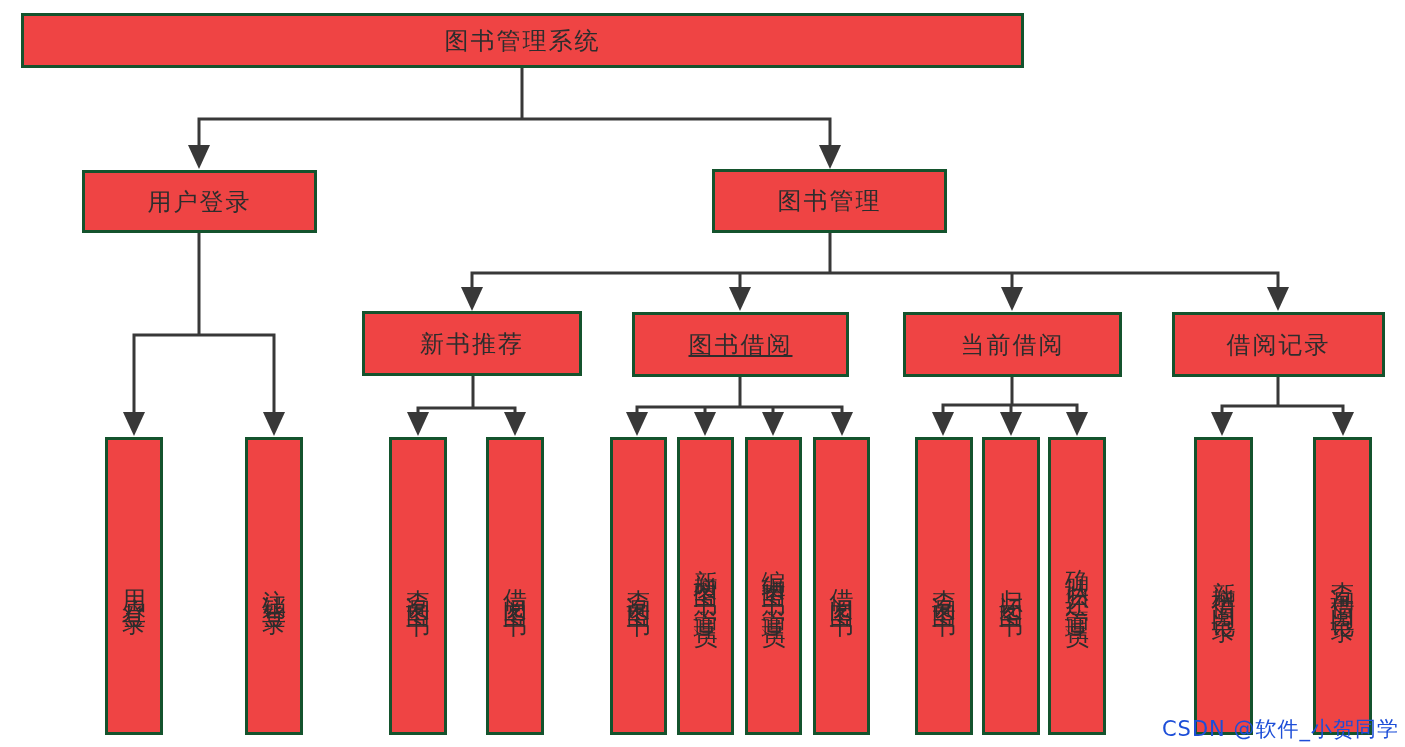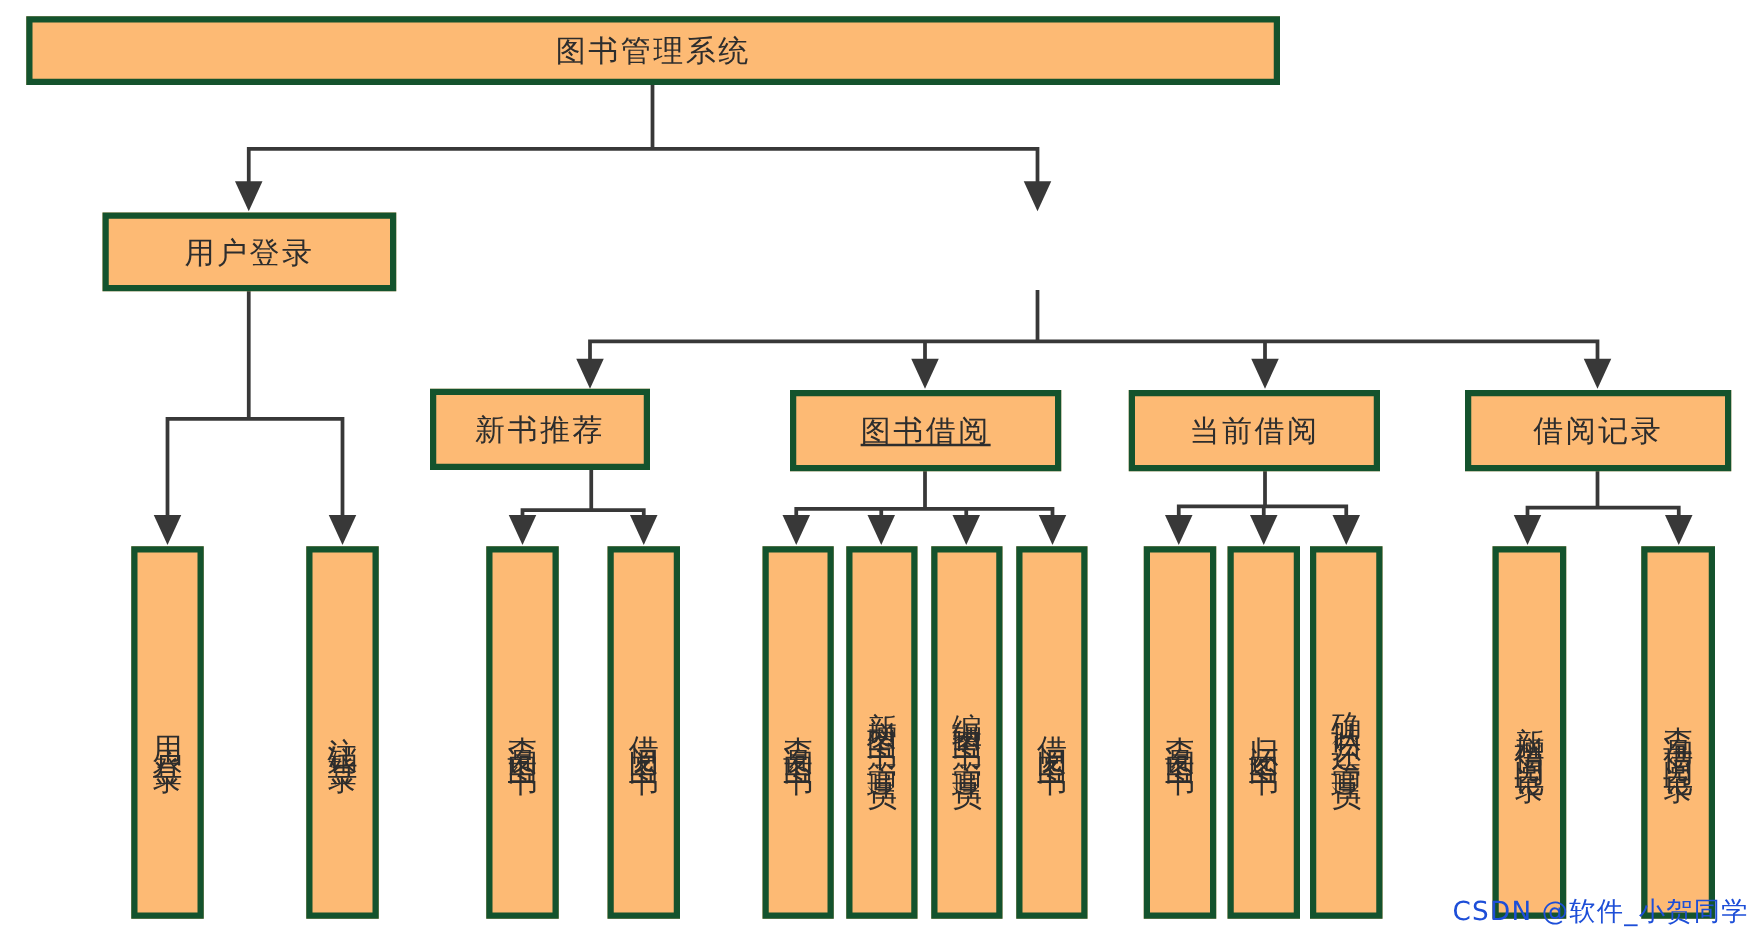--- a/index.html
+++ b/index.html
@@ -17,22 +17,22 @@
   }
   svg.connectors {
     position: absolute;
     left: 0; top: 0;
     width: 1405px;
     height: 747px;
   }
   .box {
     position: absolute;
     box-sizing: border-box;
-    border: 5px solid #14532d;
-    background: #fdba74;
+    border: 3px solid #14532d;
+    background: #ef4444;
     display: flex;
     align-items: center;
     justify-content: center;
     color: #2d2d2d;
     text-align: right;
   }
   .box .lbl {
     font-size: 24px;
     letter-spacing: 2px;
     white-space: nowrap;
@@ -84,28 +84,31 @@
       <polygon points="1332,412 1354,412 1343,436" fill="#383838"></polygon>
     </svg>
 
   <div class="box" style="left:21px; top:13px; width:1003px; height:55px;">
     <span class="lbl">图书管理系统</span>
   </div>
 
   <div class="box" style="left:82px; top:170px; width:235px; height:63px;">
     <span class="lbl">用户登录</span>
   </div>
+  <div class="box" style="left:712px; top:169px; width:235px; height:64px;">
+    <span class="lbl">图书管理</span>
+  </div>
 
-  <div class="box" style="left:344px; top:311px; width:176px; height:65px;">
+  <div class="box" style="left:362px; top:311px; width:220px; height:65px;">
     <span class="lbl">新书推荐</span>
   </div>
   <div class="box" style="left:632px; top:312px; width:217px; height:65px;text-decoration:underline;">
     <span class="lbl">图书借阅</span>
   </div>
-  <div class="box" style="left:903px; top:312px; width:201px; height:65px;">
+  <div class="box" style="left:903px; top:312px; width:219px; height:65px;">
     <span class="lbl">当前借阅</span>
   </div>
   <div class="box" style="left:1172px; top:312px; width:213px; height:65px;">
     <span class="lbl">借阅记录</span>
   </div>
 
   <div class="box vbox" style="left:105px; top:437px; width:58px; height:298px;">
     <span class="lbl">用户登录</span>
   </div>
   <div class="box vbox" style="left:245px; top:437px; width:58px; height:298px;">

